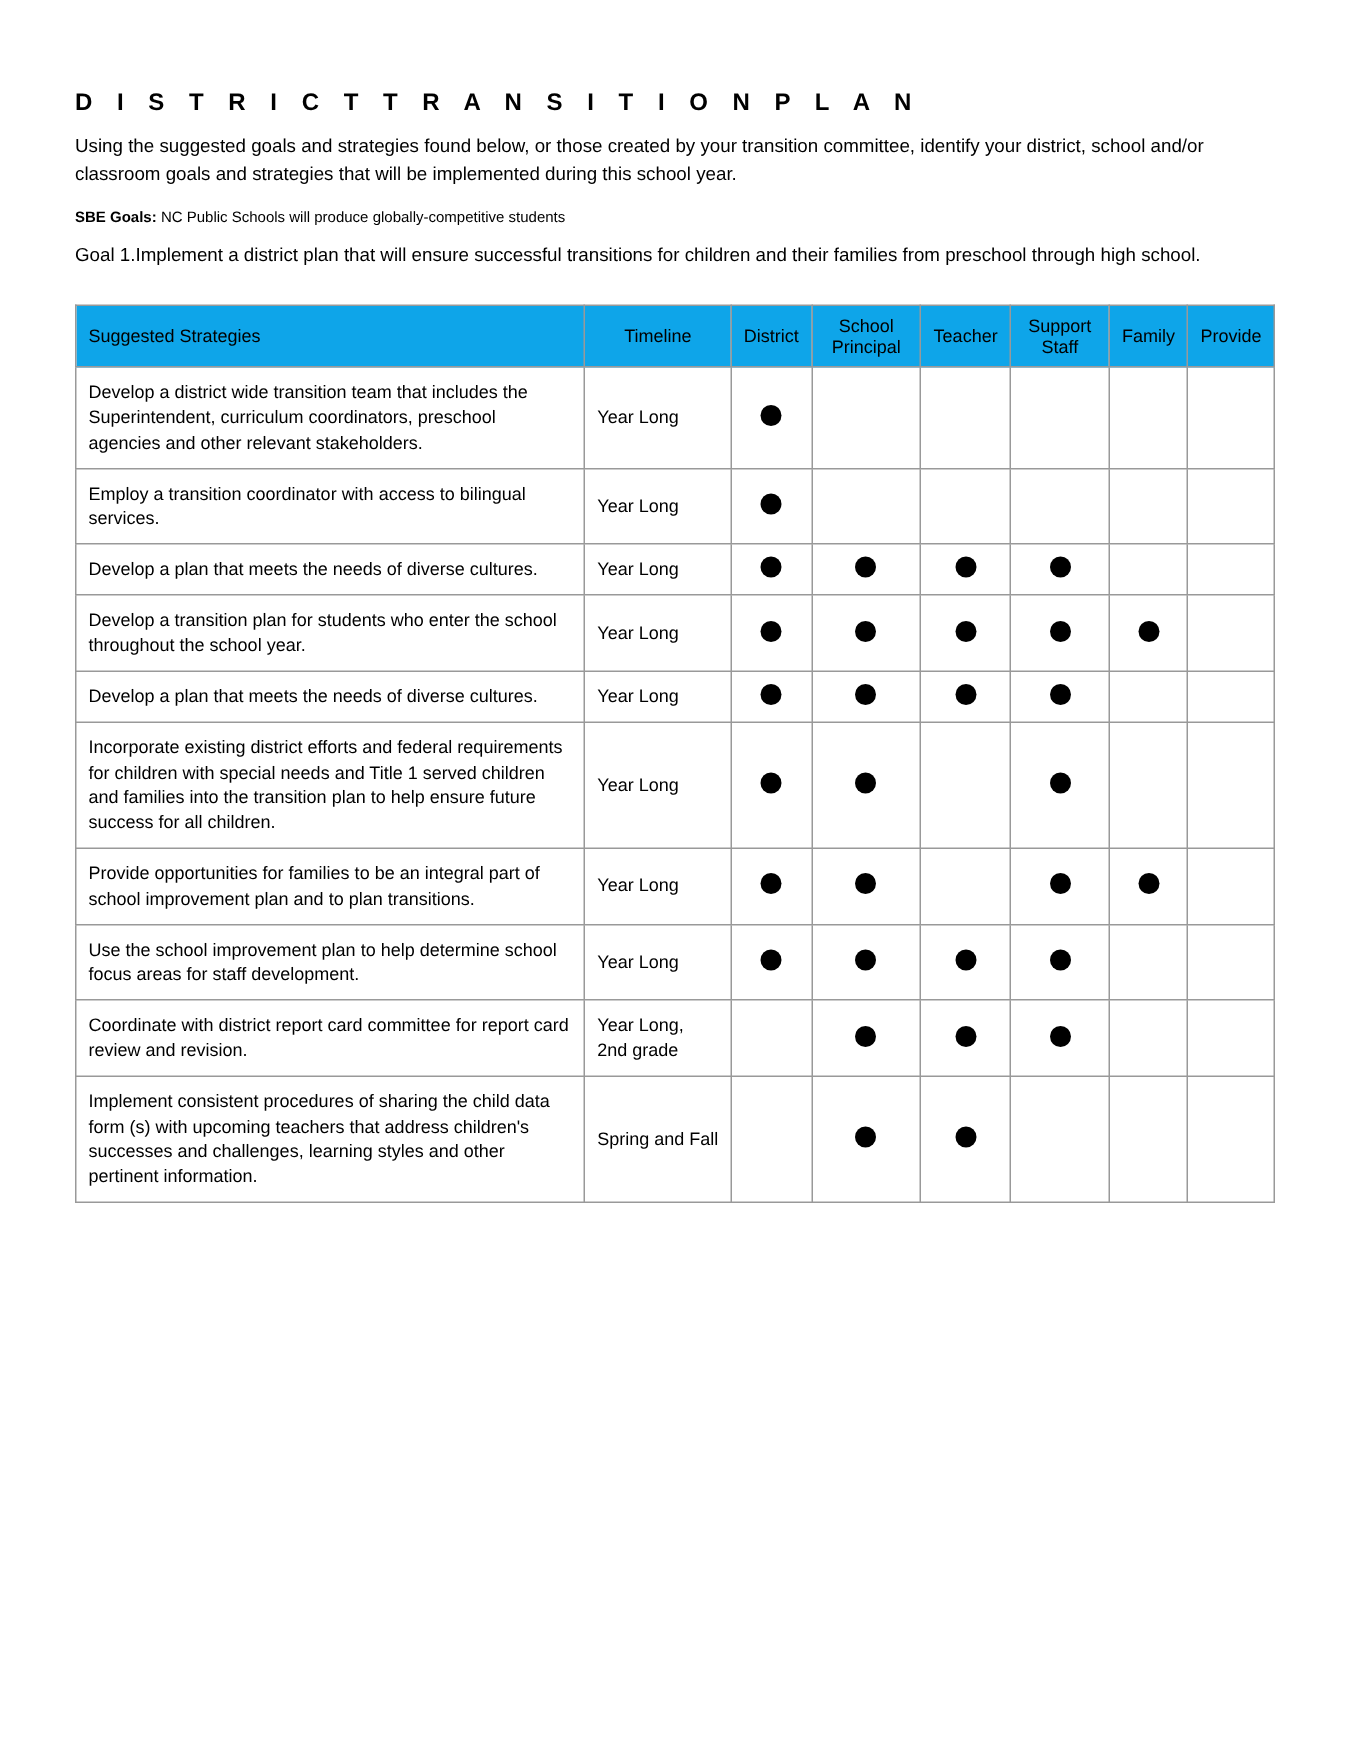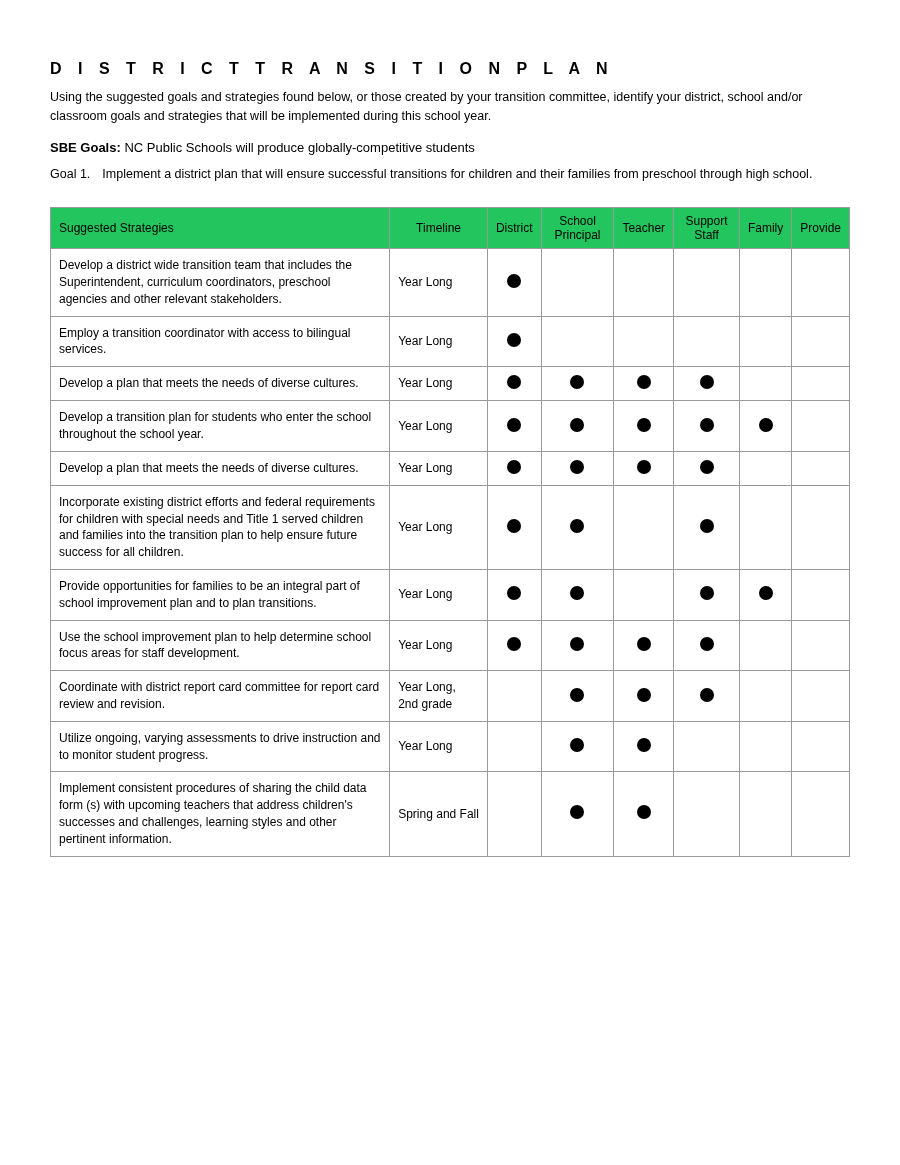--- a/index.html
+++ b/index.html
@@ -23,48 +23,48 @@
       text-transform: uppercase;
       margin-bottom: 10px;
       font-family: Arial, sans-serif;
     }
     .intro-text {
       font-size: 12.5px;
       line-height: 1.5;
       margin-bottom: 14px;
     }
     .sbe-goals {
-      font-size: 13px;
+      font-size: 10px;
       margin-bottom: 10px;
     }
     .goal-text {
       font-size: 12.5px;
       line-height: 1.5;
       margin-bottom: 24px;
       display: flex;
-      gap: 12px;
+      gap: 0;
     }
     .goal-label {
       white-space: nowrap;
     }
     table {
       width: 100%;
       border-collapse: collapse;
       margin-top: 10px;
       font-size: 12px;
     }
     table th, table td {
       border: 1px solid #999;
       padding: 6px 8px;
       vertical-align: middle;
     }
     table th {
       font-weight: normal;
       text-align: center;
-      background: #22c55e;
+      background: #0ea5e9;
       vertical-align: middle;
     }
     table th.strategy-header {
       text-align: left;
     }
     table td.strategy-cell {
       text-align: left;
       vertical-align: top;
       padding: 8px 8px;
       line-height: 1.4;
@@ -203,30 +203,20 @@
         <td class="strategy-cell">Coordinate with district report card committee for report card review and revision.</td>
         <td class="timeline-cell">Year Long,<br>2nd grade</td>
         <td class="dot-cell"></td>
         <td class="dot-cell"><span class="dot"></span></td>
         <td class="dot-cell"><span class="dot"></span></td>
         <td class="dot-cell"><span class="dot"></span></td>
         <td class="dot-cell"></td>
         <td class="dot-cell"></td>
       </tr>
       <tr>
-        <td class="strategy-cell">Utilize ongoing, varying assessments to drive instruction and to monitor student progress.</td>
-        <td class="timeline-cell">Year Long</td>
-        <td class="dot-cell"></td>
-        <td class="dot-cell"><span class="dot"></span></td>
-        <td class="dot-cell"><span class="dot"></span></td>
-        <td class="dot-cell"></td>
-        <td class="dot-cell"></td>
-        <td class="dot-cell"></td>
-      </tr>
-      <tr>
         <td class="strategy-cell">Implement consistent procedures of sharing the child data form (s) with upcoming teachers that address children's successes and challenges, learning styles and other pertinent information.</td>
         <td class="timeline-cell">Spring and Fall</td>
         <td class="dot-cell"></td>
         <td class="dot-cell"><span class="dot"></span></td>
         <td class="dot-cell"><span class="dot"></span></td>
         <td class="dot-cell"></td>
         <td class="dot-cell"></td>
         <td class="dot-cell"></td>
       </tr>
     </tbody>

